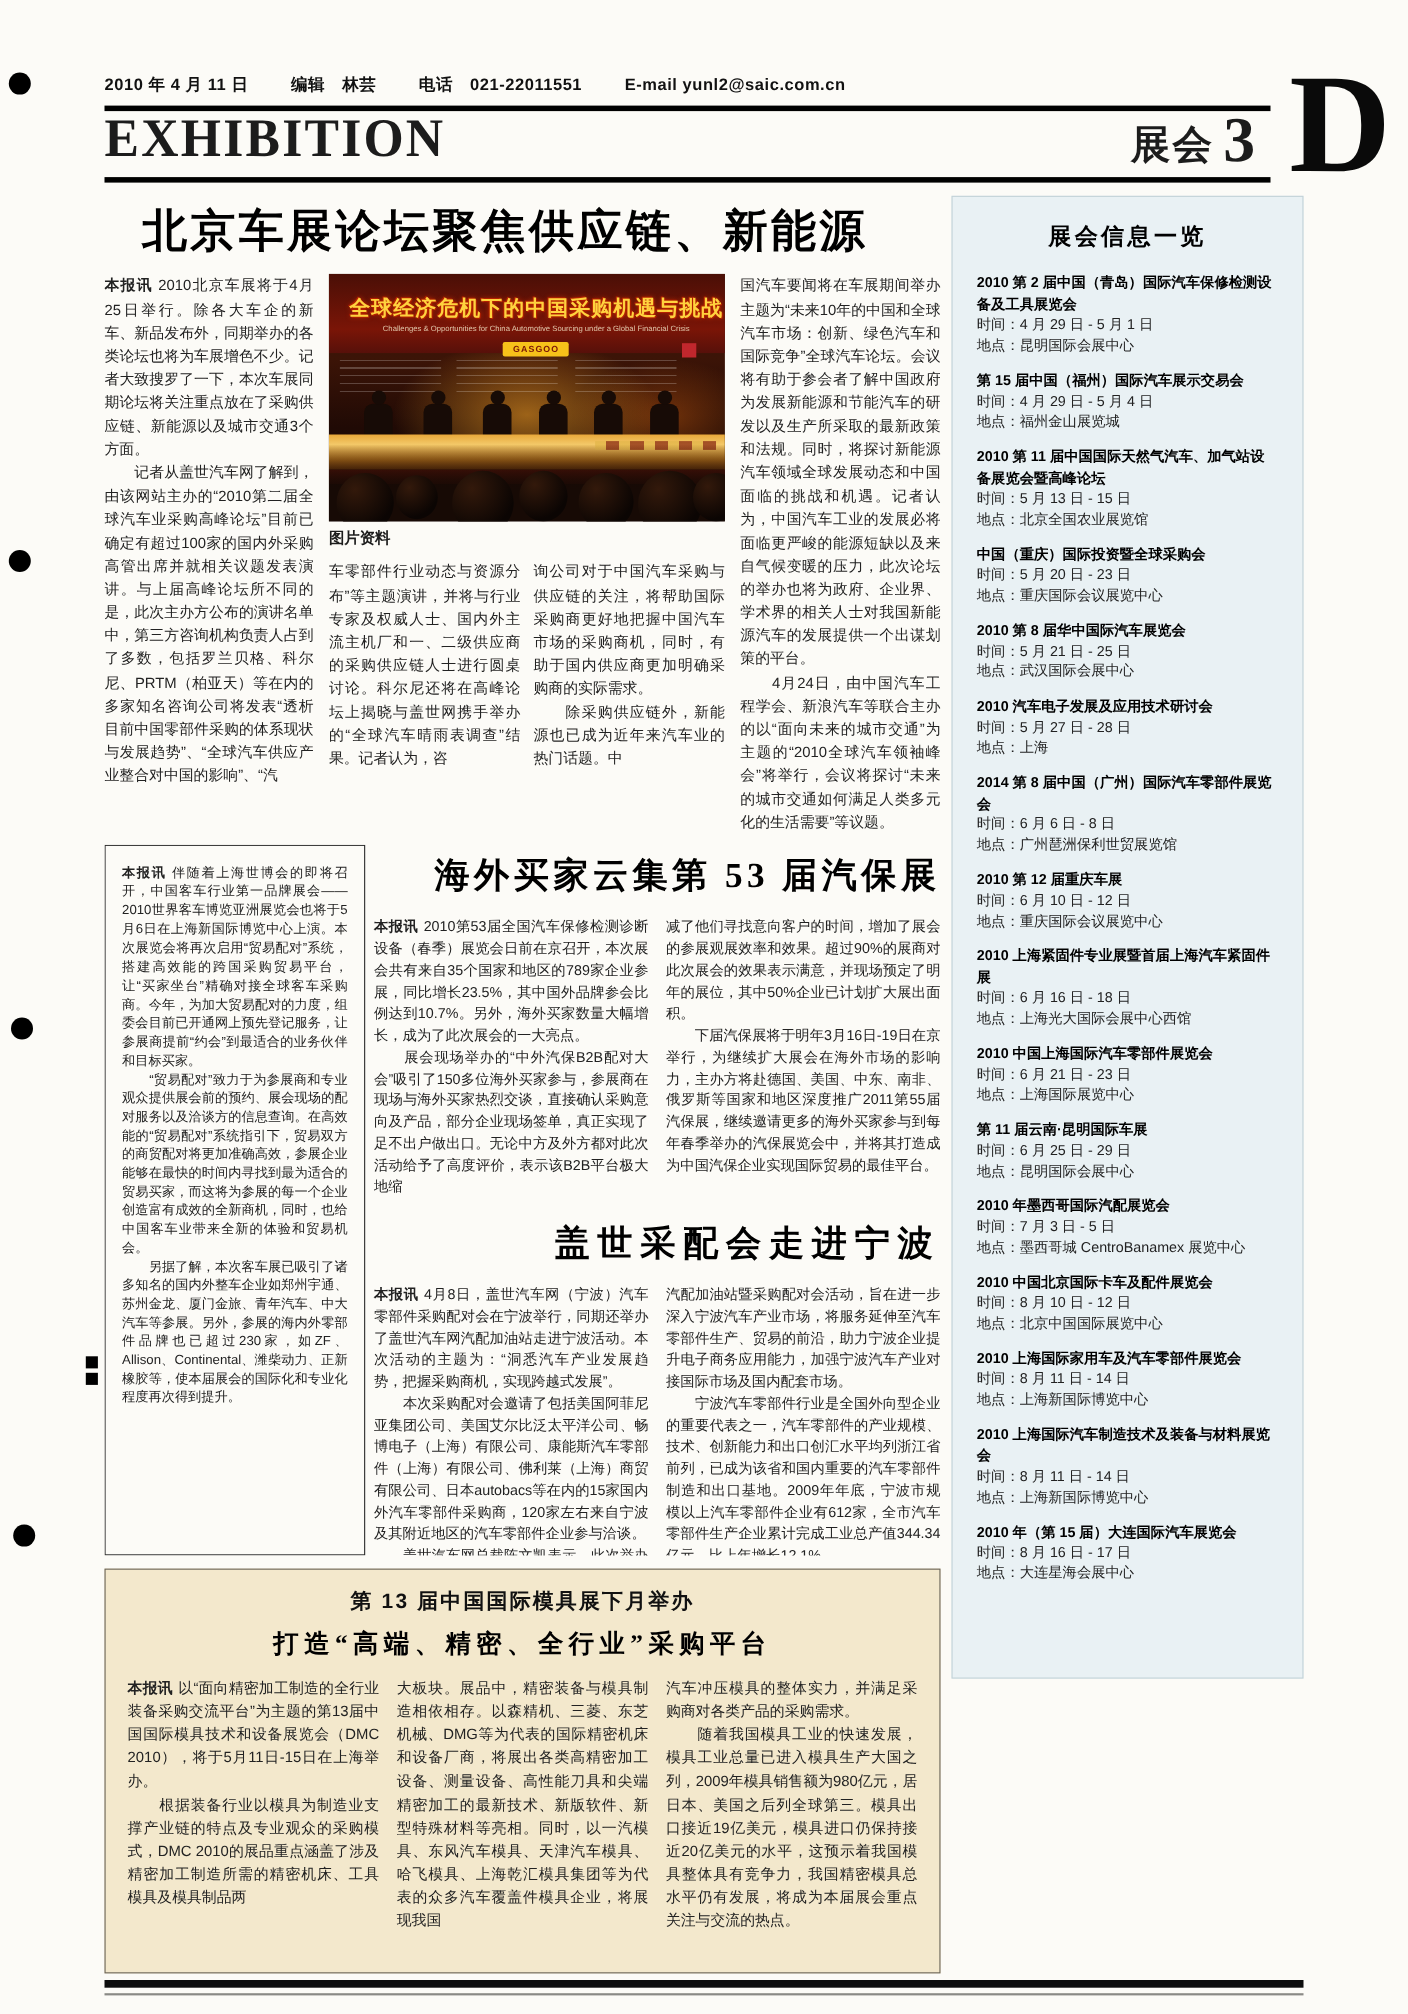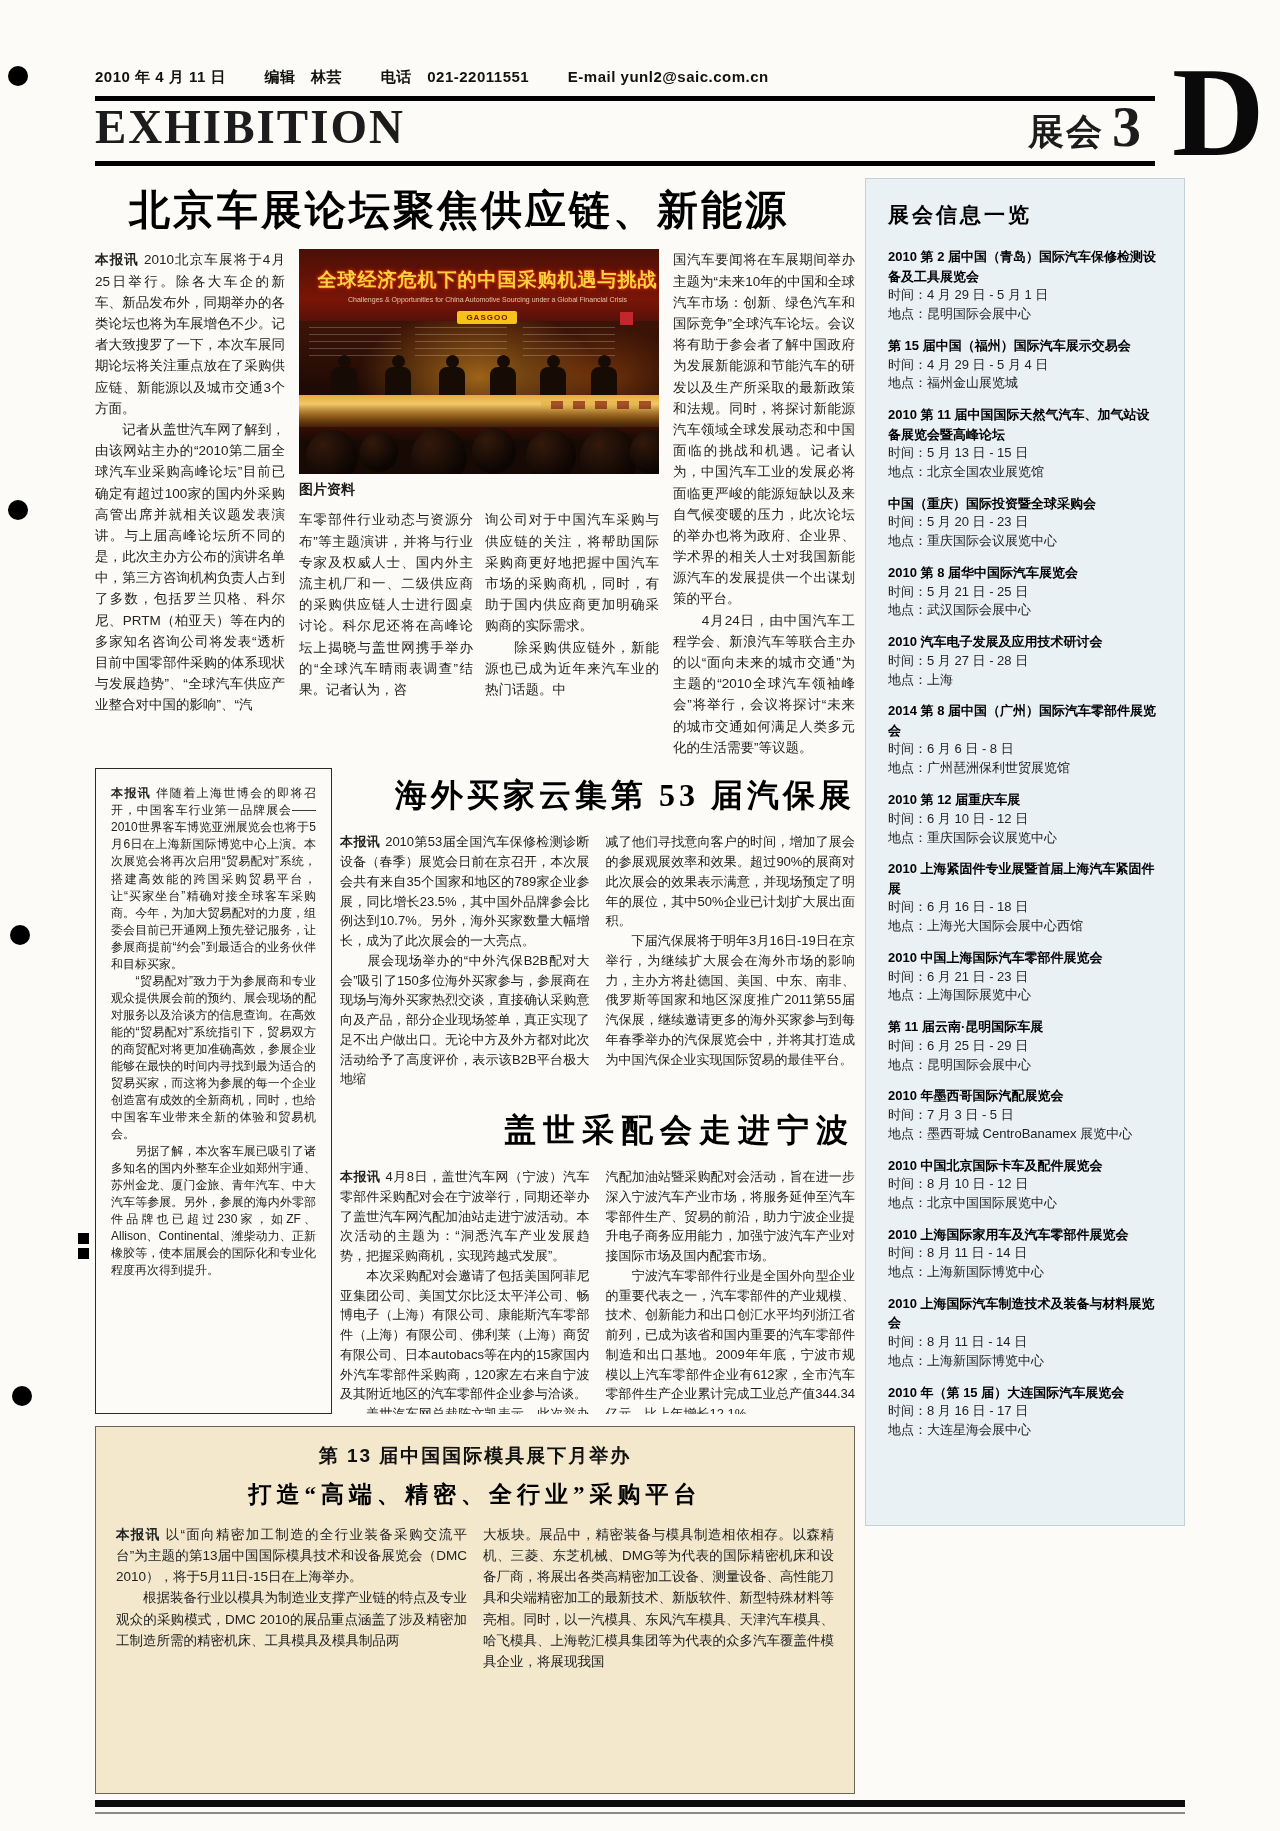--- a/index.html
+++ b/index.html
@@ -92,21 +92,21 @@
               background:#f3e8cc; border:1.5px solid #6a6458; padding:16px 20px 12px; }
   .mold-kicker { text-align:center; font-weight:bold; font-size:19px; letter-spacing:2px; color:#111; }
   .mold-headline { text-align:center; font-family:"Liberation Serif", serif; font-weight:900;
               font-size:23px; letter-spacing:5px; margin:10px 0 14px; color:#000; }
   .mold-cols { display:flex; gap:16px; }
   .mold-cols .bodytext { flex:1; font-size:13.5px; line-height:1.56; }
 
   
   .sidebar { width:320px; box-sizing:border-box; background:#e9f1f4; border:1px solid #c2d2d8;
              padding:22px 22px 10px; height:1348px; overflow:hidden; }
-  .sb-title { font-size:21px; font-weight:900; letter-spacing:3px; margin:0 0 18px; color:#000; }
+  .sb-title { text-align:center; font-size:21px; font-weight:900; letter-spacing:3px; margin:0 0 18px; color:#000; }
   .sb-entry { margin-bottom:12px; }
   .sb-name { font-weight:bold; font-size:13px; line-height:1.5; color:#000; }
   .sb-line { font-size:13px; line-height:1.45; color:#222; }
 
   .bottom-rule { position:absolute; left:95px; top:1800px; width:1090px; height:7px; background:#0d0d0d; }
   .bottom-rule-thin { position:absolute; left:95px; top:1812px; width:1090px; height:2px; background:#8a8a86; }
 </style>
 </head>
 <body>
 
@@ -228,20 +228,22 @@
           </div>
         </div>
 
         <section class="mold-box">
           <div class="mold-kicker">第 13 届中国国际模具展下月举办</div>
           <h2 class="mold-headline">打造“高端、精密、全行业”采购平台</h2>
           <div class="mold-cols">
             <p class="bodytext"><strong class="lede">本报讯</strong><span>以“面向精密加工制造的全行业装备采购交流平台”为主题的第13届中国国际模具技术和设备展览会（DMC 2010），将于5月11日-15日在上海举办。
 　　根据装备行业以模具为制造业支撑产业链的特点及专业观众的采购模式，DMC 2010的展品重点涵盖了涉及精密加工制造所需的精密机床、工具模具及模具制品两</span></p>
             <p class="bodytext">大板块。展品中，精密装备与模具制造相依相存。以森精机、三菱、东芝机械、DMG等为代表的国际精密机床和设备厂商，将展出各类高精密加工设备、测量设备、高性能刀具和尖端精密加工的最新技术、新版软件、新型特殊材料等亮相。同时，以一汽模具、东风汽车模具、天津汽车模具、哈飞模具、上海乾汇模具集团等为代表的众多汽车覆盖件模具企业，将展现我国</p>
+            <p class="bodytext">汽车冲压模具的整体实力，并满足采购商对各类产品的采购需求。
+　　随着我国模具工业的快速发展，模具工业总量已进入模具生产大国之列，2009年模具销售额为980亿元，居日本、美国之后列全球第三。模具出口接近19亿美元，模具进口仍保持接近20亿美元的水平，这预示着我国模具整体具有竞争力，我国精密模具总水平仍有发展，将成为本届展会重点关注与交流的热点。</p>
           </div>
         </section>
 
       </div>
 
       <aside class="sidebar">
         <h2 class="sb-title">展会信息一览</h2>
         <div>
             <div class="sb-entry">
               <div class="sb-name">2010 第 2 届中国（青岛）国际汽车保修检测设备及工具展览会</div>

